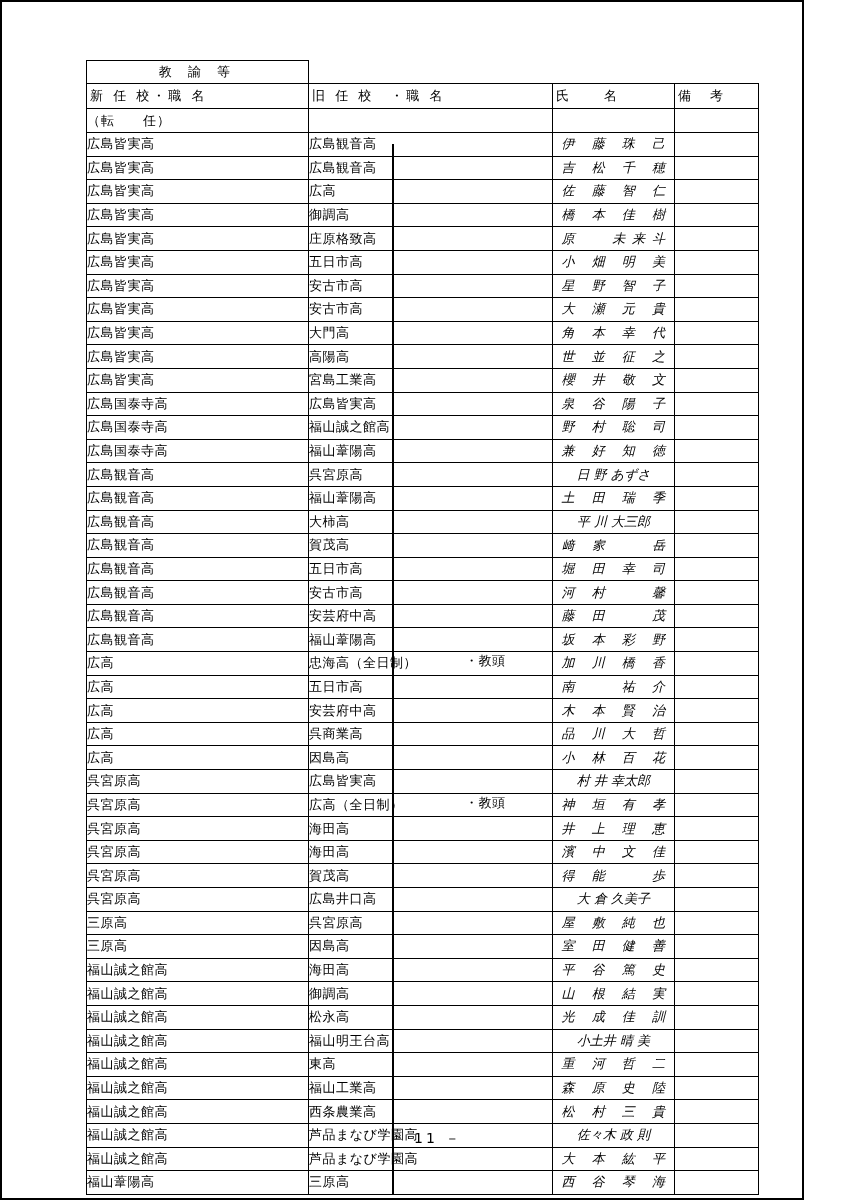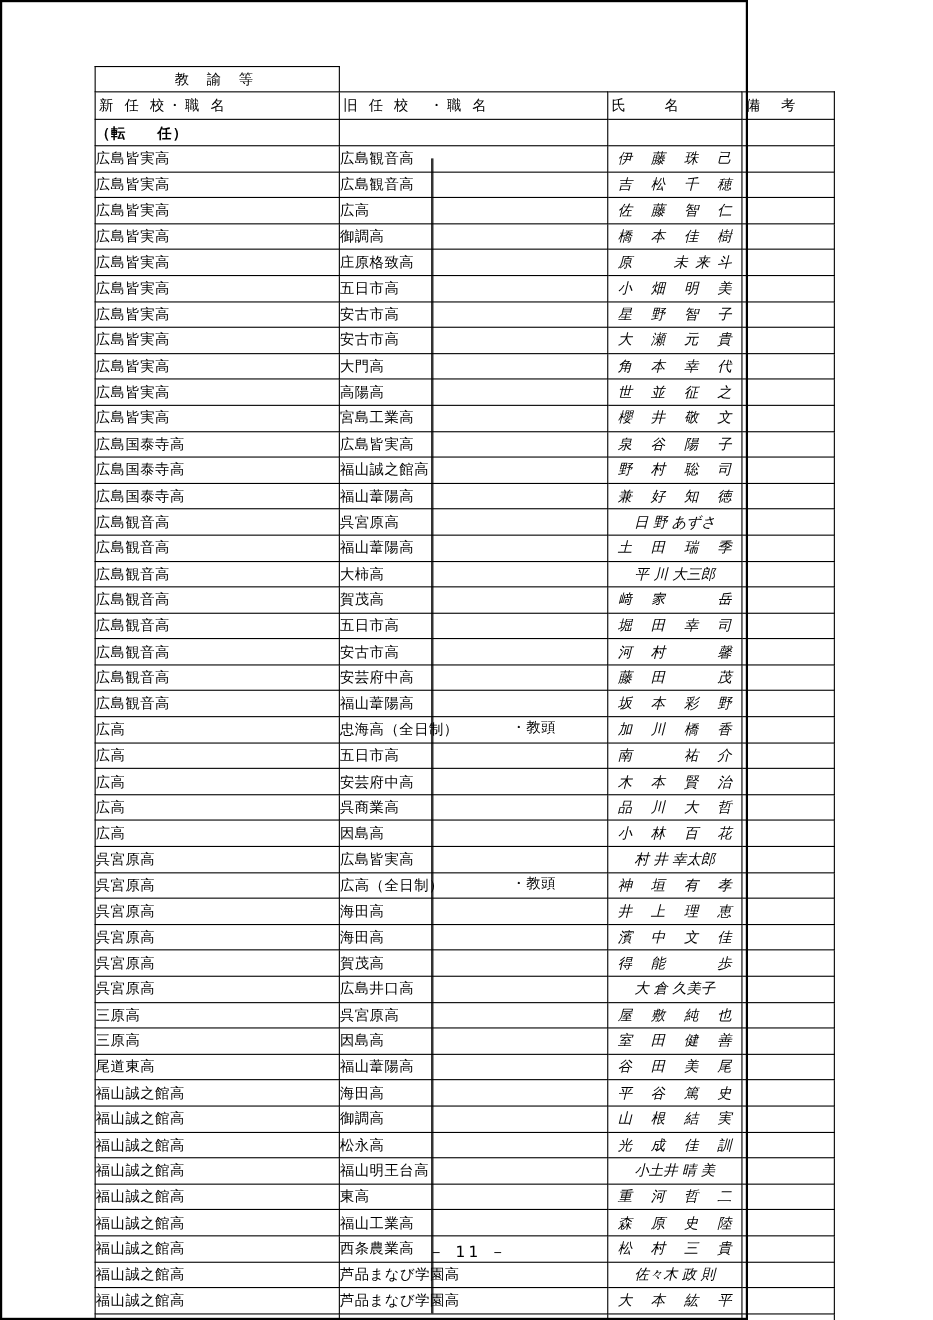--- a/index.html
+++ b/index.html
@@ -11,21 +11,21 @@
     width: 848px;
     height: 1200px;
     font-family: "DejaVu Sans", "Liberation Sans", sans-serif;
     color: #000000;
     position: relative;
     overflow: hidden;
   }
   .page {
     position: absolute;
     left: 0; top: 0;
-    width: 680px;
+    width: 804px;
     height: 1200px;
     box-sizing: border-box;
     border: 2px solid #000;
   }
   .sheet {
     position: absolute;
     left: 84px;
     top: 58px;
     width: 672px;
   }
@@ -66,21 +66,20 @@
     letter-spacing: 3px;
     padding-left: 3px;
   }
   .sub-row td {
     height: 23px;
     font-size: 13px;
   }
   .sub-label {
     padding-left: 10px;
     letter-spacing: 1px;
-    font-weight: bold;
   }
   .data-row td {
     height: 22.6px;
     font-size: 13px;
   }
   .cell-new {
     padding-left: 10px;
     letter-spacing: 0.5px;
   }
   .cell-old {
@@ -365,26 +364,20 @@
             <td class="cell-name"><span class="nm">屋 敷 純 也</span></td>
             <td class="cell-note"></td>
           </tr>
           <tr class="data-row">
             <td class="cell-new">三原高</td>
             <td class="cell-old"><span>因島高</span></td>
             <td class="cell-name"><span class="nm">室 田 健 善</span></td>
             <td class="cell-note"></td>
           </tr>
           <tr class="data-row">
-            <td class="cell-new">尾道東高</td>
-            <td class="cell-old"><span>福山葦陽高</span></td>
-            <td class="cell-name"><span class="nm">谷 田 美 尾</span></td>
-            <td class="cell-note"></td>
-          </tr>
-          <tr class="data-row">
             <td class="cell-new">福山誠之館高</td>
             <td class="cell-old"><span>海田高</span></td>
             <td class="cell-name"><span class="nm">平 谷 篤 史</span></td>
             <td class="cell-note"></td>
           </tr>
           <tr class="data-row">
             <td class="cell-new">福山誠之館高</td>
             <td class="cell-old"><span>御調高</span></td>
             <td class="cell-name"><span class="nm">山 根 結 実</span></td>
             <td class="cell-note"></td>

